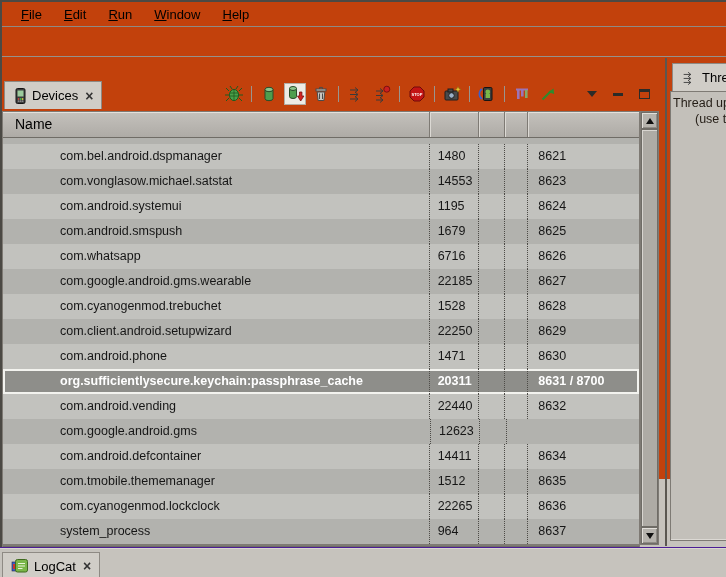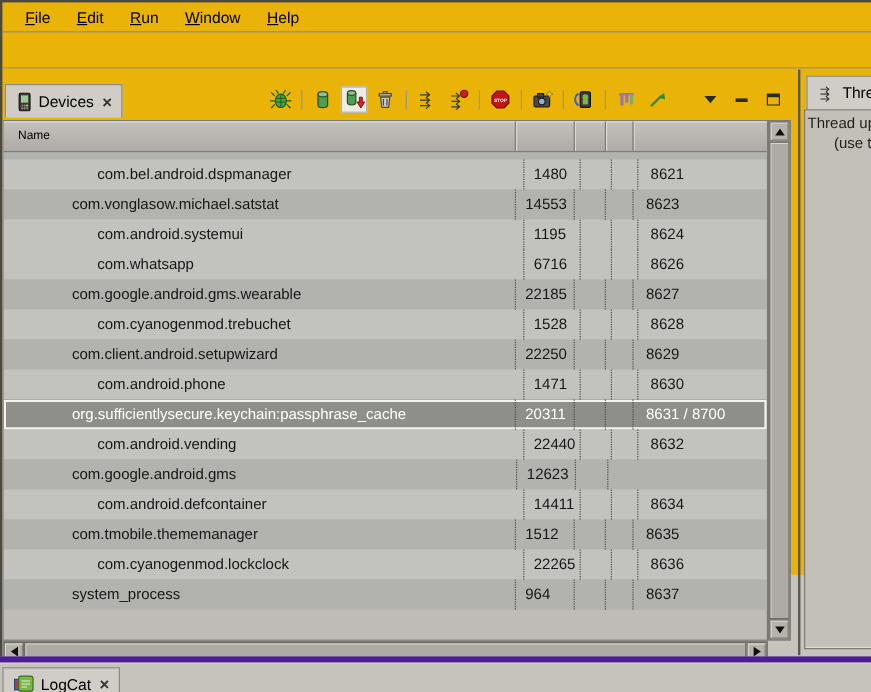--- a/index.html
+++ b/index.html
@@ -1,70 +1,70 @@
 <!DOCTYPE html>
 <html><head>
 <meta charset="utf-8">
 <style>
   * { margin:0; padding:0; box-sizing:border-box; }
   html,body { width:726px; height:577px; }
   body { font-family:"Liberation Sans","DejaVu Sans",sans-serif; background:#c6c3bd; overflow:hidden; }
-  #window { position:relative; width:726px; height:479px; background:#eab308; }
+  #window { position:relative; width:726px; height:479px; background:#c2410c; }
 
   .edge-top  { position:absolute; left:0; top:0; width:726px; height:2px; background:#4b4944; }
   .edge-left { position:absolute; left:0; top:0; width:2px; height:577px; background:#4b4944; }
 
   
   .menubar { position:absolute; left:2px; top:2px; right:0; height:25px;
              border-bottom:1px solid #8e8a84; display:flex; align-items:center; padding-left:8px; }
   .menu-item { padding:3px 11px; font-size:13px; color:#000; cursor:default; }
   .menu-item u { text-decoration:underline; }
 
   .main-toolbar { position:absolute; left:2px; top:27px; right:0; height:30px; border-bottom:1px solid #95918b; }
 
   
-  .devices-panel { position:absolute; left:2px; top:65px; width:661px; height:488px; }
+  .devices-panel { position:absolute; left:2px; top:76px; width:661px; height:488px; }
   .tab { position:absolute; display:flex; align-items:center; gap:5px; padding:0 8px;
          background:#d0cdc7; border:1px solid #8e8a84; border-bottom:none;
          box-shadow:inset 1px 1px 0 #ecease5, inset 1px 1px 0 #eceae5; font-size:13px; color:#000; }
   .devices-tab { left:2px; top:5px; height:28px; }
   .tab .close { font-size:14px; font-weight:bold; color:#333; line-height:12px; padding-left:2px; cursor:default; }
 
   .view-toolbar { position:absolute; right:8px; top:6px; height:24px; display:flex; align-items:center; gap:4px; }
   .tbtn { width:22px; height:22px; display:flex; align-items:center; justify-content:center; }
   .tbtn.highlight { background:#edebe6; border:1px solid #b2aea7; }
   .tsep { width:1px; height:16px; background:#99958f; margin:0 2px; }
   .tri-menu { width:0; height:0; border-left:5px solid transparent; border-right:5px solid transparent; border-top:6px solid #2b2b28; }
   .min-glyph { width:10px; height:3px; background:#2b2b28; }
   .max-glyph { width:11px; height:10px; border:1px solid #2b2b28; border-top:3px solid #2b2b28; }
   .gap-wide { width:14px; }
 
   
   .table { position:absolute; left:0; top:35px; width:638px; height:434px;
            border:1px solid #7e7a74; background:#bfbcb7; overflow:hidden; }
   .thead { position:absolute; left:0; top:0; width:100%; height:26px; display:flex;
            background:linear-gradient(#c4c1bc,#aeaba6); border-bottom:1px solid #6f6c66;
-           box-shadow:inset 0 1px 0 #e4e1dc; font-size:10px; color:#000; }
+           box-shadow:inset 0 1px 0 #e4e1dc; font-size:14px; color:#000; }
   .th { height:100%; line-height:25px; overflow:hidden; white-space:nowrap; }
   .th + .th { border-left:1px solid #7e7a74; box-shadow:inset 1px 0 0 #dcd9d4; }
   .col-name { width:427px; } .col-pid { width:49px; } .col-c3 { width:27px; } .col-c4 { width:23px; } .col-port { width:112px; }
   .th.col-name { padding-left:12px; }
 
   .tbody { position:absolute; left:0; top:26px; width:100%; }
   .partial-row { height:6px; background:#b2b2ae; }
   .row { display:flex; height:25px; }
-  .row.light { background:#c2c2be;padding-left:21px; }
+  .row.light { background:#c2c2be; }
   .row.dark  { background:#b2b2ae; }
   .cell { height:25px; line-height:25px; font-size:12.5px; color:#161616; overflow:hidden; white-space:nowrap; }
   .cell.col-pid, .cell.col-c3, .cell.col-c4, .cell.col-port { border-left:1px dotted #4d4b47; }
   .cell.col-name { padding-left:57px; }
   .cell.col-pid  { padding-left:8px; }
   .cell.col-port { padding-left:10px; }
   .row.selected { background:#8e8e8a; box-shadow:inset 0 0 0 2px #f3f3ef; }
-  .row.selected .cell { color:#ffffff; }
+  .row.selected .cell { color:#ffffff;font-weight:bold; }
 
   
   .vscroll { position:absolute; left:638px; top:35px; width:19px; height:434px; background:#9e9a94; border:1px solid #7e7a74; }
   .hscroll { position:absolute; left:0; top:469px; width:638px; height:18px; background:#9e9a94; border:1px solid #7e7a74; }
   .corner  { position:absolute; left:638px; top:469px; width:19px; height:18px; background:#c6c3bd; }
   .sb-btn { position:absolute; background:#b6b3ad; border:1px solid #6f6c66;
             box-shadow:inset 1px 1px 0 #e2dfda, inset -1px -1px 0 #8f8c86;
             display:flex; align-items:center; justify-content:center; }
   .sb-up    { left:0; top:0; width:17px; height:17px; }
   .sb-down  { left:0; bottom:0; width:17px; height:17px; }
@@ -84,21 +84,21 @@
   .threads-panel { position:absolute; left:668px; top:58px; width:58px; height:488px; overflow:hidden; }
   .threads-frame { position:absolute; left:2px; top:33px; width:120px; height:450px;
                    border:1px solid #7e7a74; box-shadow:inset -1px -1px 0 #dcd9d4; background:#c3c0ba; }
   .threads-tab { left:4px; top:5px; height:28px; width:110px; }
   .threads-msg { position:absolute; white-space:nowrap; font-size:12.5px; color:#241d16; }
   .msg1 { left:5px; top:38px; }
   .msg2 { left:27px; top:54px; }
 
   
   .logcat-panel { position:absolute; left:0; top:547px; width:726px; height:30px;
-                  background:#c6c3bd; border-top:5px solid #4c1d95; box-shadow:inset 0 1px 0 #d9d6d0; }
+                  background:#c6c3bd; border-top:1px solid #4c1d95; box-shadow:inset 0 1px 0 #d9d6d0; }
   .logcat-tab { left:2px; top:4px; height:27px; }
 
   svg { display:block; }
 </style>
 </head>
 <body>
 
 <div id="window">
   <div class="edge-top"></div>
   <div class="edge-left"></div>
@@ -251,20 +251,27 @@
             <div class="cell col-c4"></div>
             <div class="cell col-port">8623</div>
           </div>
           <div class="row light">
             <div class="cell col-name">com.android.systemui</div>
             <div class="cell col-pid">1195</div>
             <div class="cell col-c3"></div>
             <div class="cell col-c4"></div>
             <div class="cell col-port">8624</div>
           </div>
+          <div class="row dark">
+            <div class="cell col-name">com.android.smspush</div>
+            <div class="cell col-pid">1679</div>
+            <div class="cell col-c3"></div>
+            <div class="cell col-c4"></div>
+            <div class="cell col-port">8625</div>
+          </div>
           <div class="row light">
             <div class="cell col-name">com.whatsapp</div>
             <div class="cell col-pid">6716</div>
             <div class="cell col-c3"></div>
             <div class="cell col-c4"></div>
             <div class="cell col-port">8626</div>
           </div>
           <div class="row dark">
             <div class="cell col-name">com.google.android.gms.wearable</div>
             <div class="cell col-pid">22185</div>

